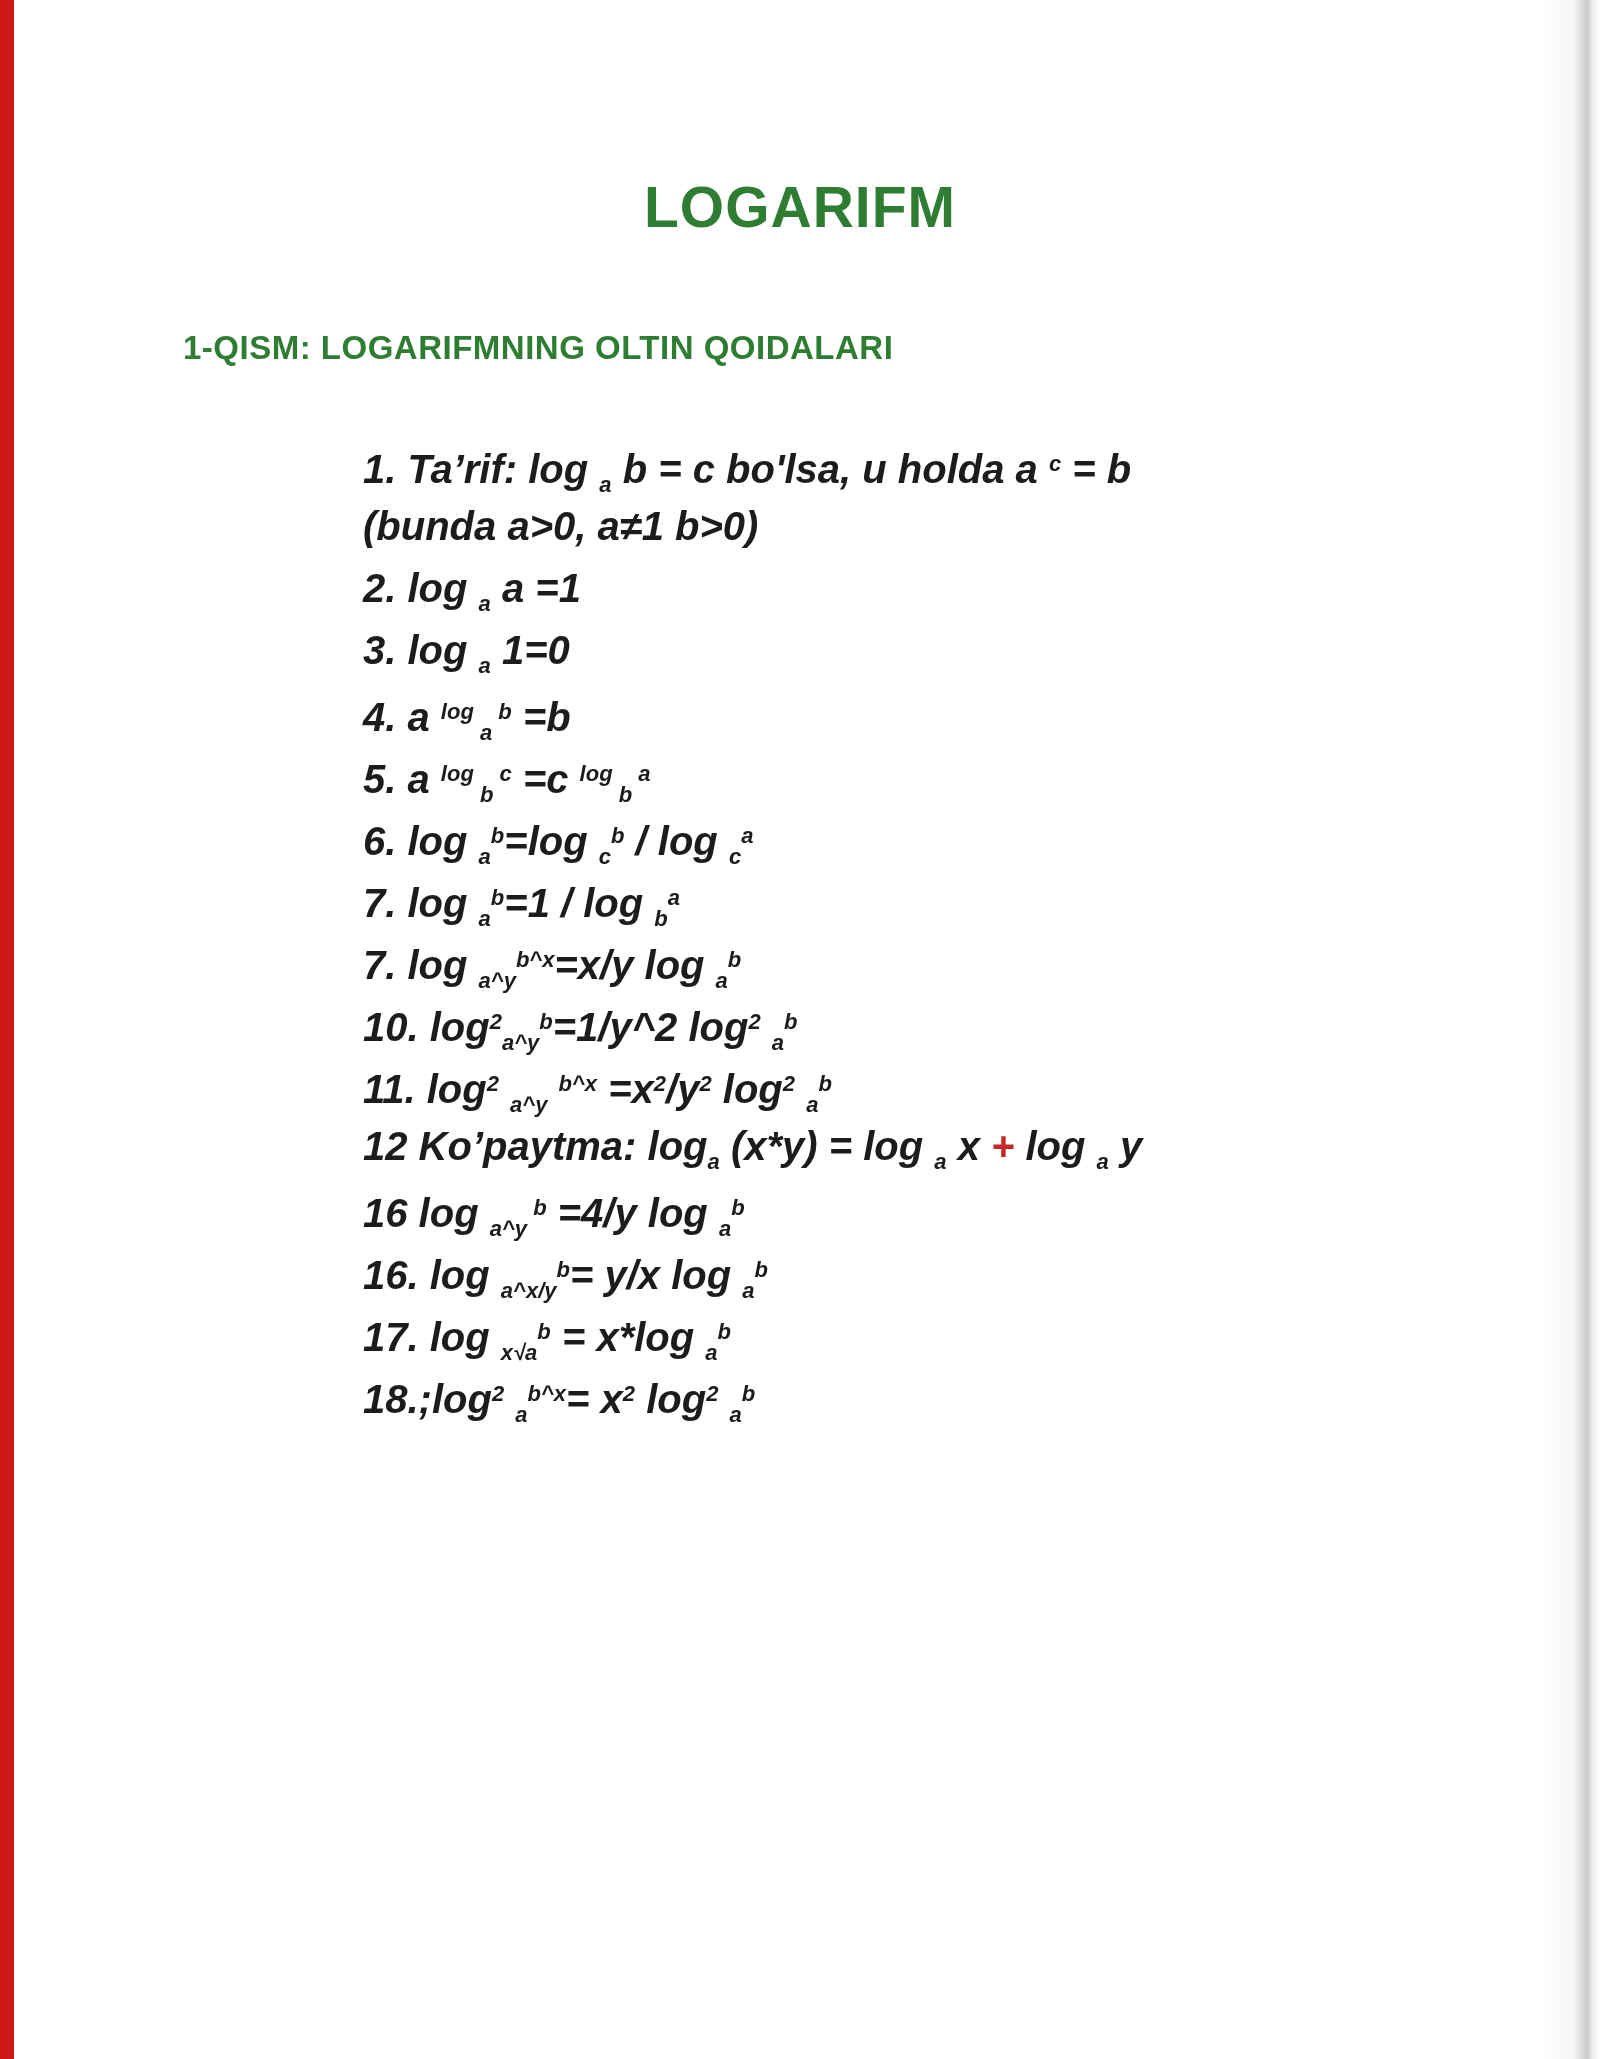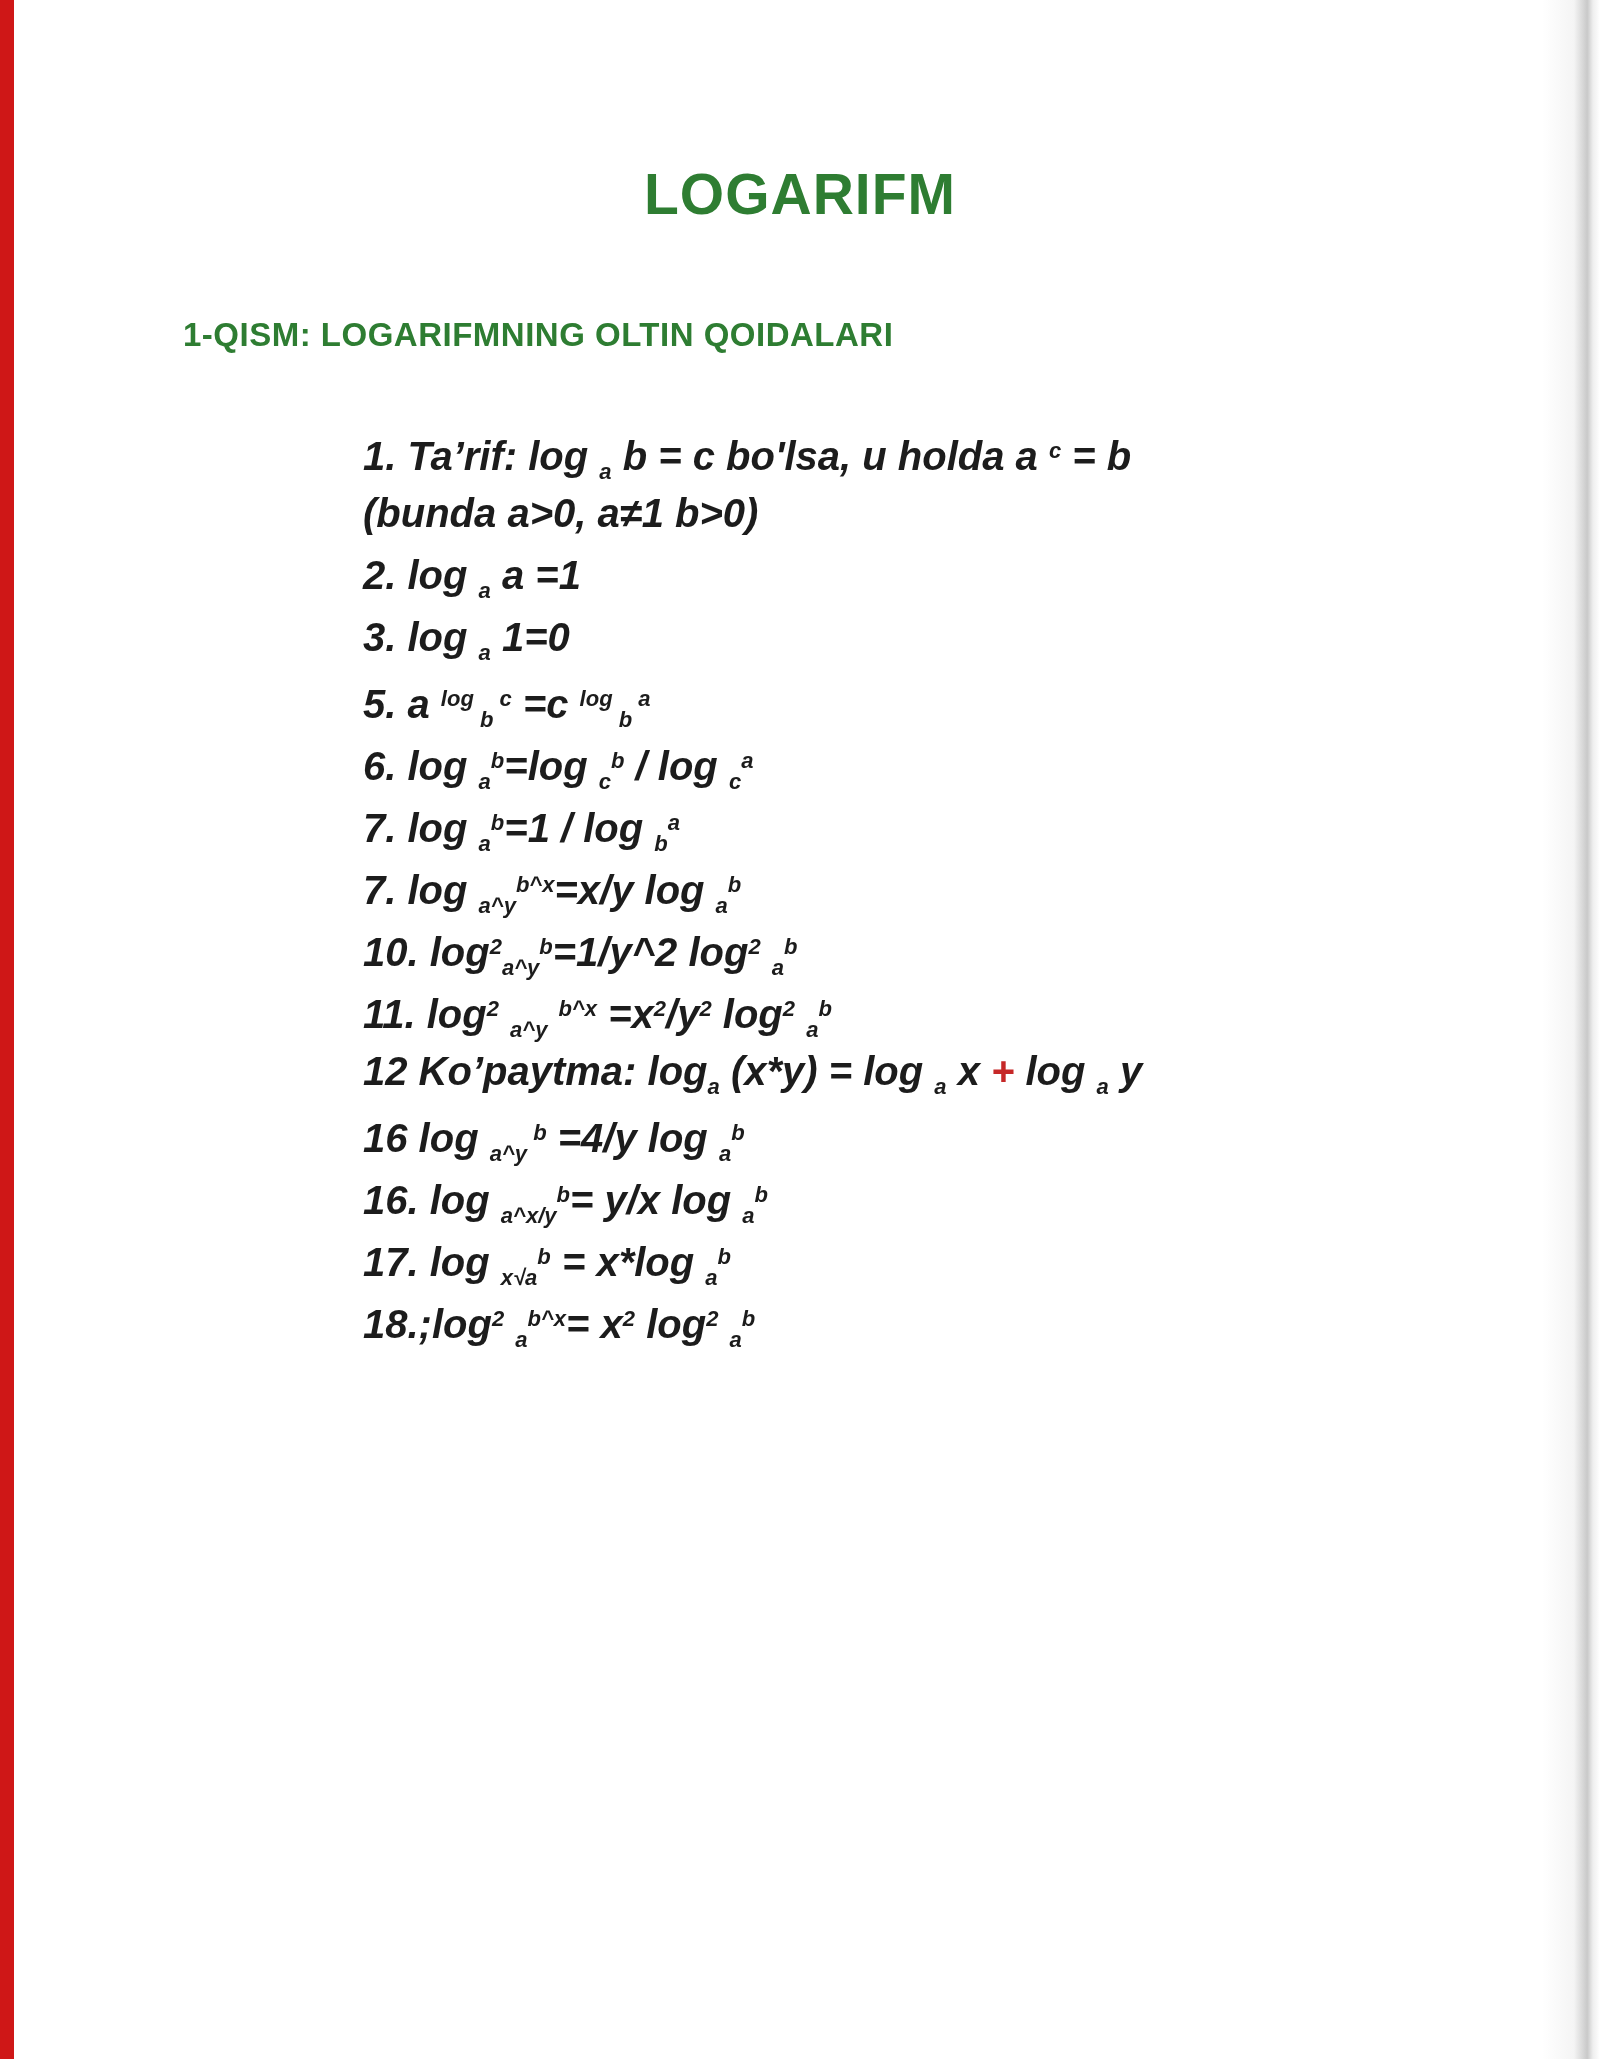--- a/index.html
+++ b/index.html
@@ -31,21 +31,21 @@
     width: 58px; height: 100%;
     background: linear-gradient(to right,
       rgba(120,120,120,0) 0%,
       rgba(120,120,120,0.08) 55%,
       rgba(120,120,120,0.40) 78%,
       rgba(120,120,120,0.12) 88%,
       rgba(255,255,255,0) 100%);
     pointer-events: none;
   }
   .page-title {
-    margin: 0;
+    margin: 13px;
     padding-top: 166px;
     text-align: center;
     color: var(--title-green);
     font-size: 57px;
     line-height: 1;
     font-weight: bold;
     letter-spacing: 1px;
   }
   .section-heading {
     margin: 95px 0 0 183px;
@@ -87,20 +87,21 @@
 <div class="right-edge"></div>
 
 <h1 class="page-title">LOGARIFM</h1>
 <h2 class="section-heading">1-QISM: LOGARIFMNING OLTIN QOIDALARI</h2>
 
 <div class="formula-list">
     <div class="formula-line"><span class="fp-n">1. Ta’rif: log </span><span class="fp-sub">a</span><span class="fp-n"> b = c bo'lsa, u holda a </span><span class="fp-sup">c</span><span class="fp-n"> = b</span></div>
     <div class="formula-line"><span class="fp-n">(bunda a&gt;0, a≠1 b&gt;0)</span></div>
     <div class="formula-line"><span class="fp-n">2. log </span><span class="fp-sub">a</span><span class="fp-n"> a =1</span></div>
     <div class="formula-line"><span class="fp-n">3. log </span><span class="fp-sub">a</span><span class="fp-n"> 1=0</span></div>
+    <div class="formula-line"><span class="fp-n">4. a </span><span class="fp-sup">log </span><span class="fp-sub">a</span><span class="fp-sup"> b</span><span class="fp-n"> =b</span></div>
     <div class="formula-line"><span class="fp-n">5. a </span><span class="fp-sup">log </span><span class="fp-sub">b</span><span class="fp-sup"> c</span><span class="fp-n"> =c </span><span class="fp-sup">log </span><span class="fp-sub">b</span><span class="fp-sup"> a</span></div>
     <div class="formula-line"><span class="fp-n">6. log </span><span class="fp-sub">a</span><span class="fp-sup">b</span><span class="fp-n">=log </span><span class="fp-sub">c</span><span class="fp-sup">b</span><span class="fp-n"> / log </span><span class="fp-sub">c</span><span class="fp-sup">a</span></div>
     <div class="formula-line"><span class="fp-n">7. log </span><span class="fp-sub">a</span><span class="fp-sup">b</span><span class="fp-n">=1 / log </span><span class="fp-sub">b</span><span class="fp-sup">a</span></div>
     <div class="formula-line"><span class="fp-n">7. log </span><span class="fp-sub">a^y</span><span class="fp-sup">b^x</span><span class="fp-n">=x/y log </span><span class="fp-sub">a</span><span class="fp-sup">b</span></div>
     <div class="formula-line"><span class="fp-n">10. log</span><span class="fp-sup">2</span><span class="fp-sub">a^y</span><span class="fp-sup">b</span><span class="fp-n">=1/y^2 log</span><span class="fp-sup">2</span><span class="fp-n"> </span><span class="fp-sub">a</span><span class="fp-sup">b</span></div>
     <div class="formula-line"><span class="fp-n">11. log</span><span class="fp-sup">2</span><span class="fp-n"> </span><span class="fp-sub">a^y</span><span class="fp-n"> </span><span class="fp-sup">b^x</span><span class="fp-n"> =x</span><span class="fp-sup">2</span><span class="fp-n">/y</span><span class="fp-sup">2</span><span class="fp-n"> log</span><span class="fp-sup">2</span><span class="fp-n"> </span><span class="fp-sub">a</span><span class="fp-sup">b</span></div>
     <div class="formula-line"><span class="fp-n">12 Ko’paytma: log</span><span class="fp-sub">a</span><span class="fp-n"> (x*y) = log </span><span class="fp-sub">a</span><span class="fp-n"> x </span><span class="fp-red">+</span><span class="fp-n"> log </span><span class="fp-sub">a</span><span class="fp-n"> y</span></div>
     <div class="formula-line"><span class="fp-n">16 log </span><span class="fp-sub">a^y</span><span class="fp-sup"> b</span><span class="fp-n"> =4/y log </span><span class="fp-sub">a</span><span class="fp-sup">b</span></div>
     <div class="formula-line"><span class="fp-n">16. log </span><span class="fp-sub">a^x/y</span><span class="fp-sup">b</span><span class="fp-n">= y/x log </span><span class="fp-sub">a</span><span class="fp-sup">b</span></div>
     <div class="formula-line"><span class="fp-n">17. log </span><span class="fp-sub">x√a</span><span class="fp-sup">b</span><span class="fp-n"> = x*log </span><span class="fp-sub">a</span><span class="fp-sup">b</span></div>

